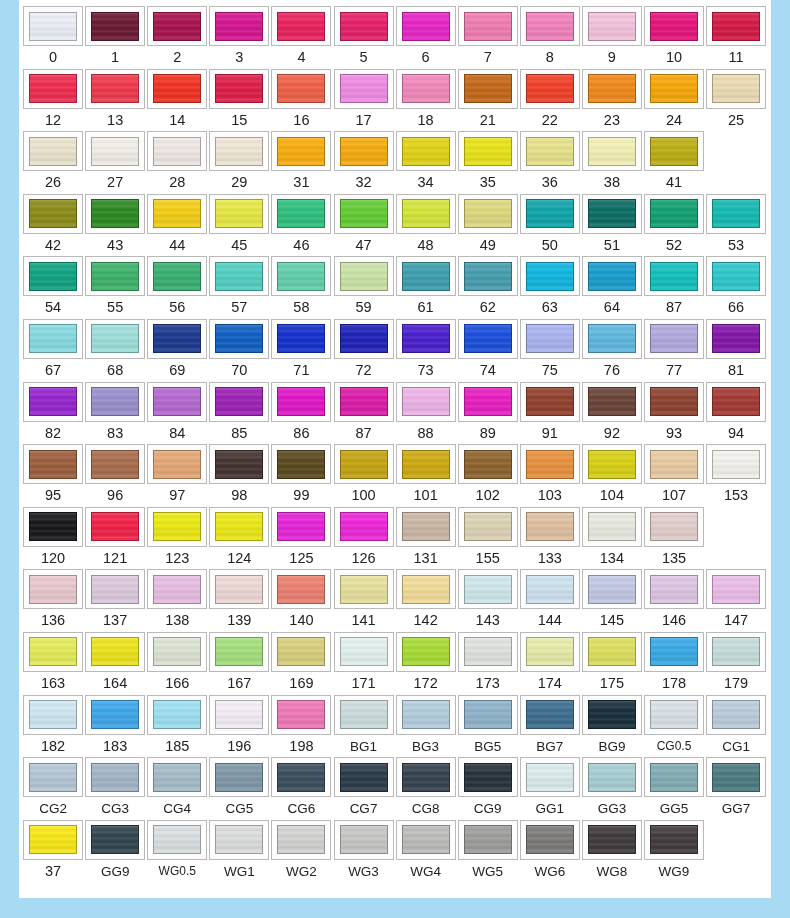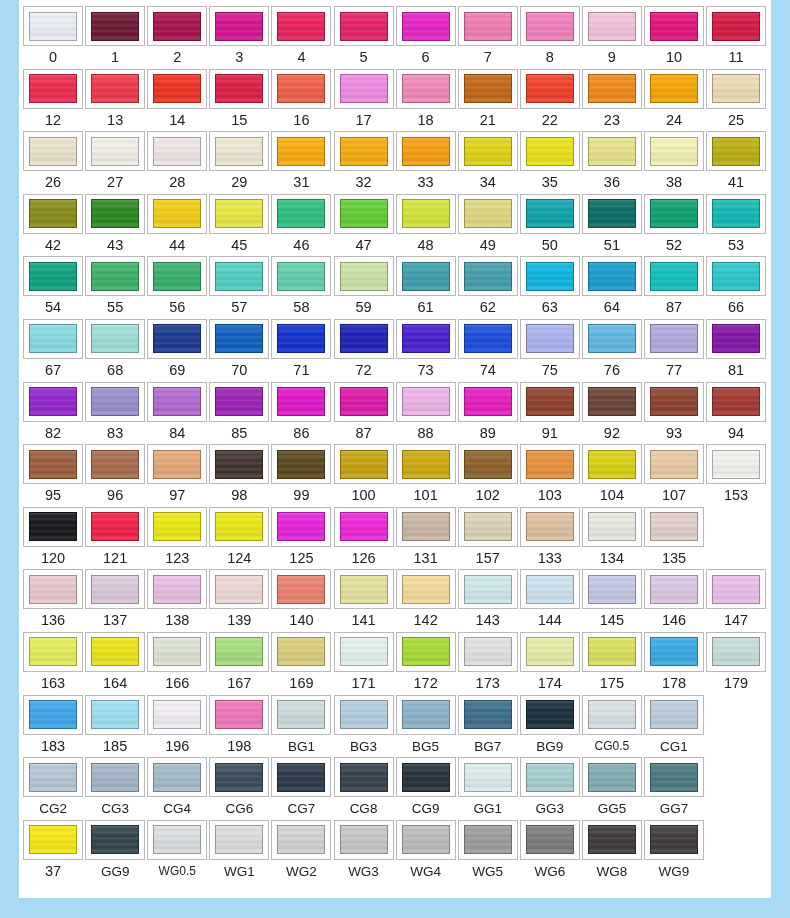--- a/index.html
+++ b/index.html
@@ -297,26 +297,20 @@
           <div class="swatch-label">31</div>
         </div>
         <div class="swatch-cell">
           <div class="cell-box">
             <div class="swatch" style="background-color: rgb(246, 172, 16);"></div>
           </div>
           <div class="swatch-label">32</div>
         </div>
         <div class="swatch-cell">
           <div class="cell-box">
-            <div class="swatch" style="background-color: rgb(247, 159, 21);"></div>
-          </div>
-          <div class="swatch-label">33</div>
-        </div>
-        <div class="swatch-cell">
-          <div class="cell-box">
             <div class="swatch" style="background-color: rgb(227, 211, 23);"></div>
           </div>
           <div class="swatch-label">34</div>
         </div>
         <div class="swatch-cell">
           <div class="cell-box">
             <div class="swatch" style="background-color: rgb(233, 227, 23);"></div>
           </div>
           <div class="swatch-label">35</div>
         </div>
@@ -749,21 +743,21 @@
         <div class="swatch-cell">
           <div class="cell-box">
             <div class="swatch" style="background-color: rgb(203, 184, 166);"></div>
           </div>
           <div class="swatch-label">131</div>
         </div>
         <div class="swatch-cell">
           <div class="cell-box">
             <div class="swatch" style="background-color: rgb(221, 211, 181);"></div>
           </div>
-          <div class="swatch-label">157</div>
+          <div class="swatch-label">155</div>
         </div>
         <div class="swatch-cell">
           <div class="cell-box">
             <div class="swatch" style="background-color: rgb(223, 193, 161);"></div>
           </div>
           <div class="swatch-label">133</div>
         </div>
         <div class="swatch-cell">
           <div class="cell-box">
             <div class="swatch" style="background-color: rgb(232, 234, 224);"></div>
@@ -921,20 +915,26 @@
         <div class="swatch-cell">
           <div class="cell-box">
             <div class="swatch" style="background-color: rgb(198, 222, 219);"></div>
           </div>
           <div class="swatch-label">179</div>
         </div>
       </div>
       <div class="swatch-row">
         <div class="swatch-cell">
           <div class="cell-box">
+            <div class="swatch" style="background-color: rgb(207, 232, 242);"></div>
+          </div>
+          <div class="swatch-label">182</div>
+        </div>
+        <div class="swatch-cell">
+          <div class="cell-box">
             <div class="swatch" style="background-color: rgb(63, 167, 233);"></div>
           </div>
           <div class="swatch-label">183</div>
         </div>
         <div class="swatch-cell">
           <div class="cell-box">
             <div class="swatch" style="background-color: rgb(158, 224, 242);"></div>
           </div>
           <div class="swatch-label">185</div>
         </div>
@@ -1004,20 +1004,26 @@
           <div class="cell-box">
             <div class="swatch" style="background-color: rgb(163, 182, 200);"></div>
           </div>
           <div class="swatch-label code">CG3</div>
         </div>
         <div class="swatch-cell">
           <div class="cell-box">
             <div class="swatch" style="background-color: rgb(165, 188, 200);"></div>
           </div>
           <div class="swatch-label code">CG4</div>
+        </div>
+        <div class="swatch-cell">
+          <div class="cell-box">
+            <div class="swatch" style="background-color: rgb(127, 152, 168);"></div>
+          </div>
+          <div class="swatch-label code">CG5</div>
         </div>
         <div class="swatch-cell">
           <div class="cell-box">
             <div class="swatch" style="background-color: rgb(59, 79, 93);"></div>
           </div>
           <div class="swatch-label code">CG6</div>
         </div>
         <div class="swatch-cell">
           <div class="cell-box">
             <div class="swatch" style="background-color: rgb(45, 60, 74);"></div>

